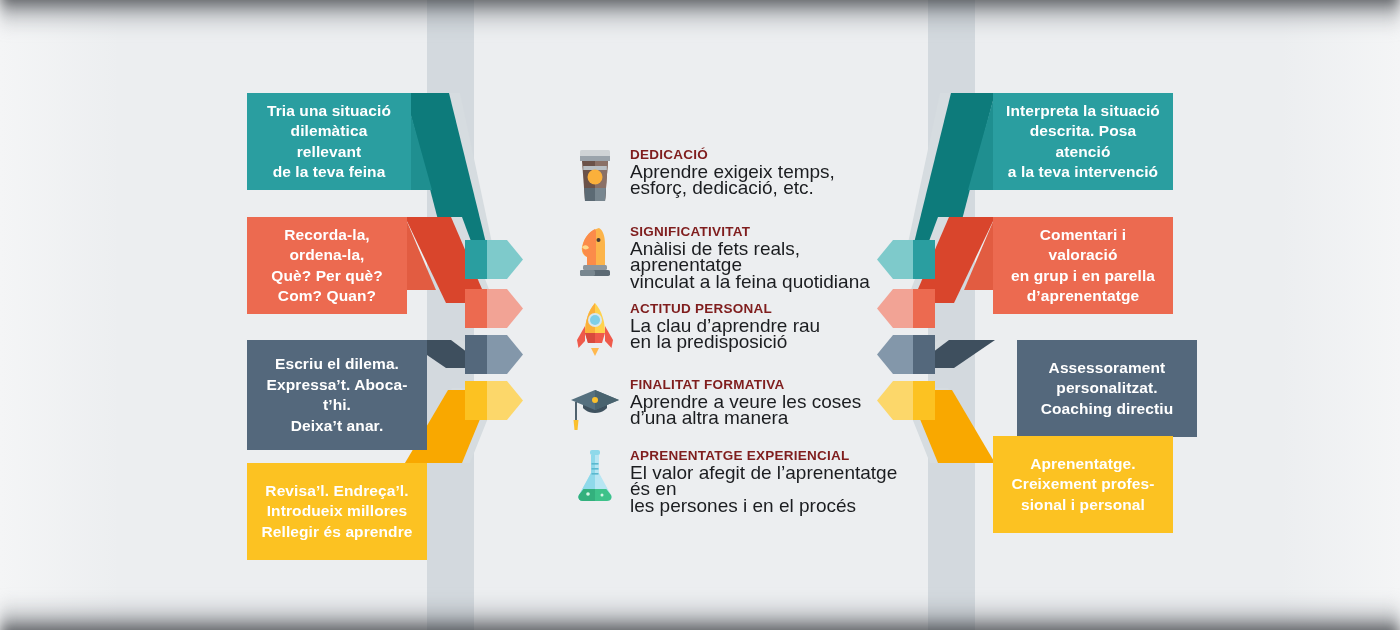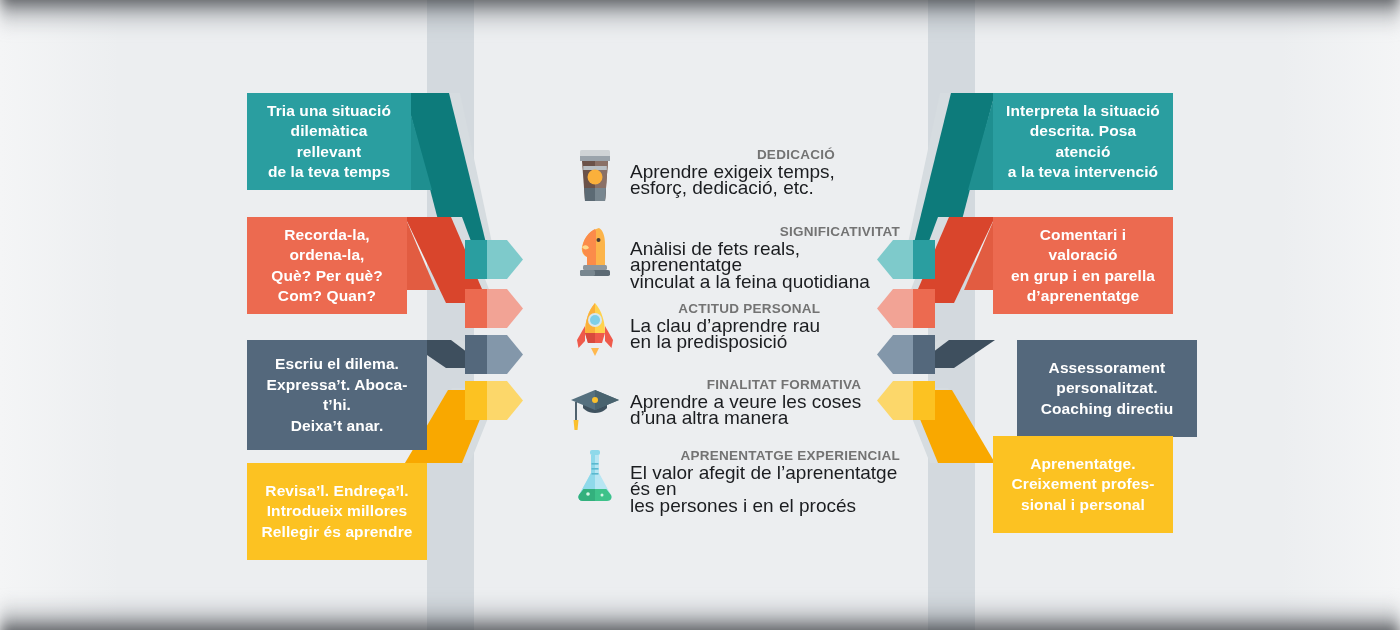--- a/index.html
+++ b/index.html
@@ -47,22 +47,22 @@
     padding:4px 12px;
   }
   .box span{display:block;}
 
   
   .features{position:absolute;left:560px;top:140px;width:340px;}
   .feature{position:absolute;left:0;display:flex;align-items:flex-start;}
   .f-icon{width:70px;flex:0 0 70px;display:flex;justify-content:center;align-items:flex-start;}
   .f-text{flex:1;padding-top:1px;}
   .f-title{
-    font-size:13.5px;font-weight:bold;color:#737373;
-    letter-spacing:.25px;line-height:16px;margin-bottom:1px;text-align:right;
+    font-size:13.5px;font-weight:bold;color:#7f1d1d;
+    letter-spacing:.25px;line-height:16px;margin-bottom:1px;
   }
   .f-desc{
     font-size:19px;color:#1b1d20;line-height:16.3px;font-weight:normal;
   }
 </style>
 </head>
 <body>
 
 <div id="stage">
 
@@ -144,21 +144,21 @@
     <g>
       <rect x="913" y="381" width="22" height="39" fill="#fcc222"></rect>
       <path d="M913,381 L893,381 L877,400.5 L893,420 L913,420 Z" fill="#fcd76a"></path>
     </g>
   </svg>
 
   <div class="box" style="left:247px;top:93px;width:164px;height:97px;background:#2a9ea0;">
     <div>
       <span>Tria una situació</span>
       <span>dilemàtica rellevant</span>
-      <span>de la teva temps</span>
+      <span>de la teva feina</span>
     </div>
   </div>
 
   <div class="box" style="left:247px;top:217px;width:160px;height:97px;background:#ec6a50;">
     <div>
       <span>Recorda-la, ordena-la,</span>
       <span>Què? Per què?</span>
       <span>Com? Quan?</span>
     </div>
   </div>

